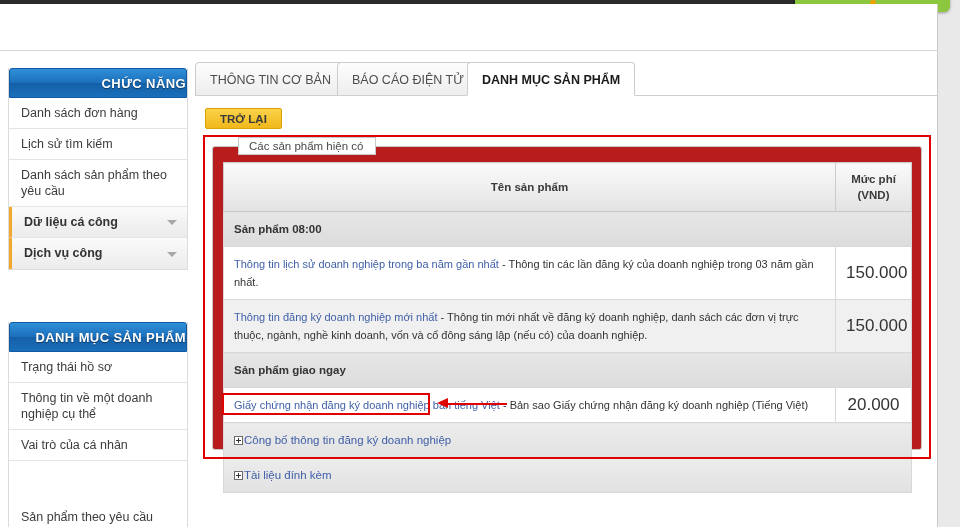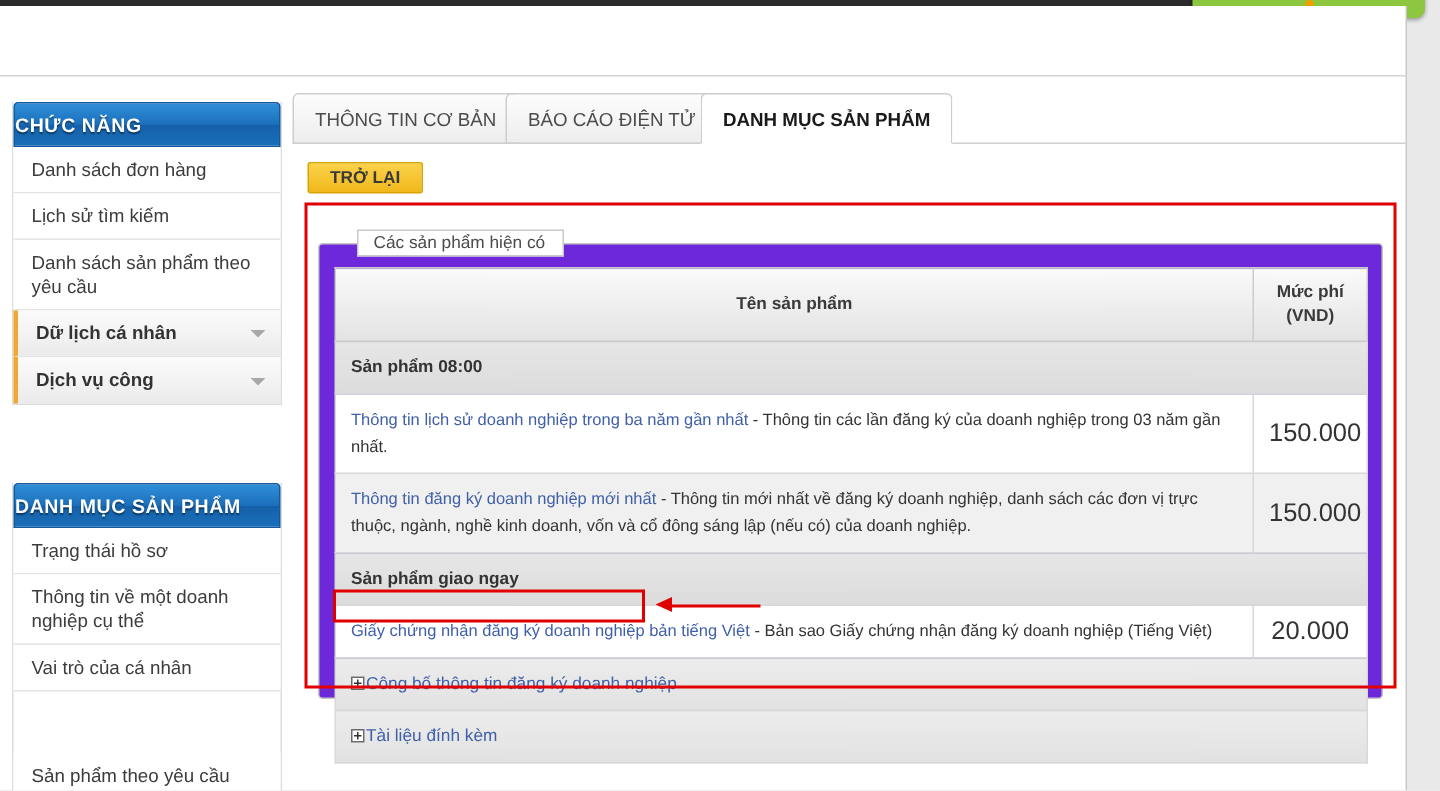--- a/index.html
+++ b/index.html
@@ -76,21 +76,21 @@
   }
   .side-head {
     height: 30px;
     background: linear-gradient(to bottom, #2f8fd8 0%, #1c6fbb 50%, #1560a8 51%, #1a6fba 100%);
     border: 1px solid #1159a0;
     border-radius: 3px 3px 0 0;
     color: #fff;
     font-size: 13px;
     font-weight: bold;
     letter-spacing: .4px;
-    text-align: left;
+    text-align: right;
     line-height: 30px;
     text-shadow: 0 1px 1px rgba(0,0,0,.45);
   }
   .side-item {
     position: relative;
     min-height: 31px;
     padding: 7px 10px 7px 12px;
     font-size: 12.5px;
     color: #3c3c3c;
     border-bottom: 1px solid #e4e4e4;
@@ -159,25 +159,25 @@
 
   
   #red-box {
     position: absolute; left: 203px; top: 131px;
     width: 728px; height: 324px;
     border: 2px solid #e00000;
   }
 
   
   #fieldset {
-    position: absolute; left: 212px; top: 158px;
+    position: absolute; left: 212px; top: 142px;
     width: 710px; height: 304px;
     border: 1px solid #c6c6c6;
     border-radius: 3px;
-    background: #6d28d9;
+    background: #b91c1c;
   }
   #legend {
     position: absolute; left: 25px; top: -10px;
     padding: 2px 12px 2px 10px;
     background: #fff;
     border: 1px solid #c9c9c9;
     font-size: 11.5px;
     color: #4a4a4a;
     white-space: nowrap;
   }
@@ -285,21 +285,21 @@
       <div class="side-item">
         <span>Danh sách đơn hàng</span>
       </div>
       <div class="side-item">
         <span>Lịch sử tìm kiếm</span>
       </div>
       <div class="side-item">
         <span>Danh sách sản phẩm theo yêu cầu</span>
       </div>
       <div class="side-item grad">
-        <span>Dữ lịch cá nhân</span>
+        <span>Dữ liệu cá công</span>
         <span class="caret"></span>
       </div>
       <div class="side-item grad" style="border-bottom:none;">
         <span>Dịch vụ công</span>
         <span class="caret"></span>
       </div>
     </div>
 
     <div class="side-panel" style="top:318px;">
       <div class="side-head">DANH MỤC SẢN PHẨM</div>

